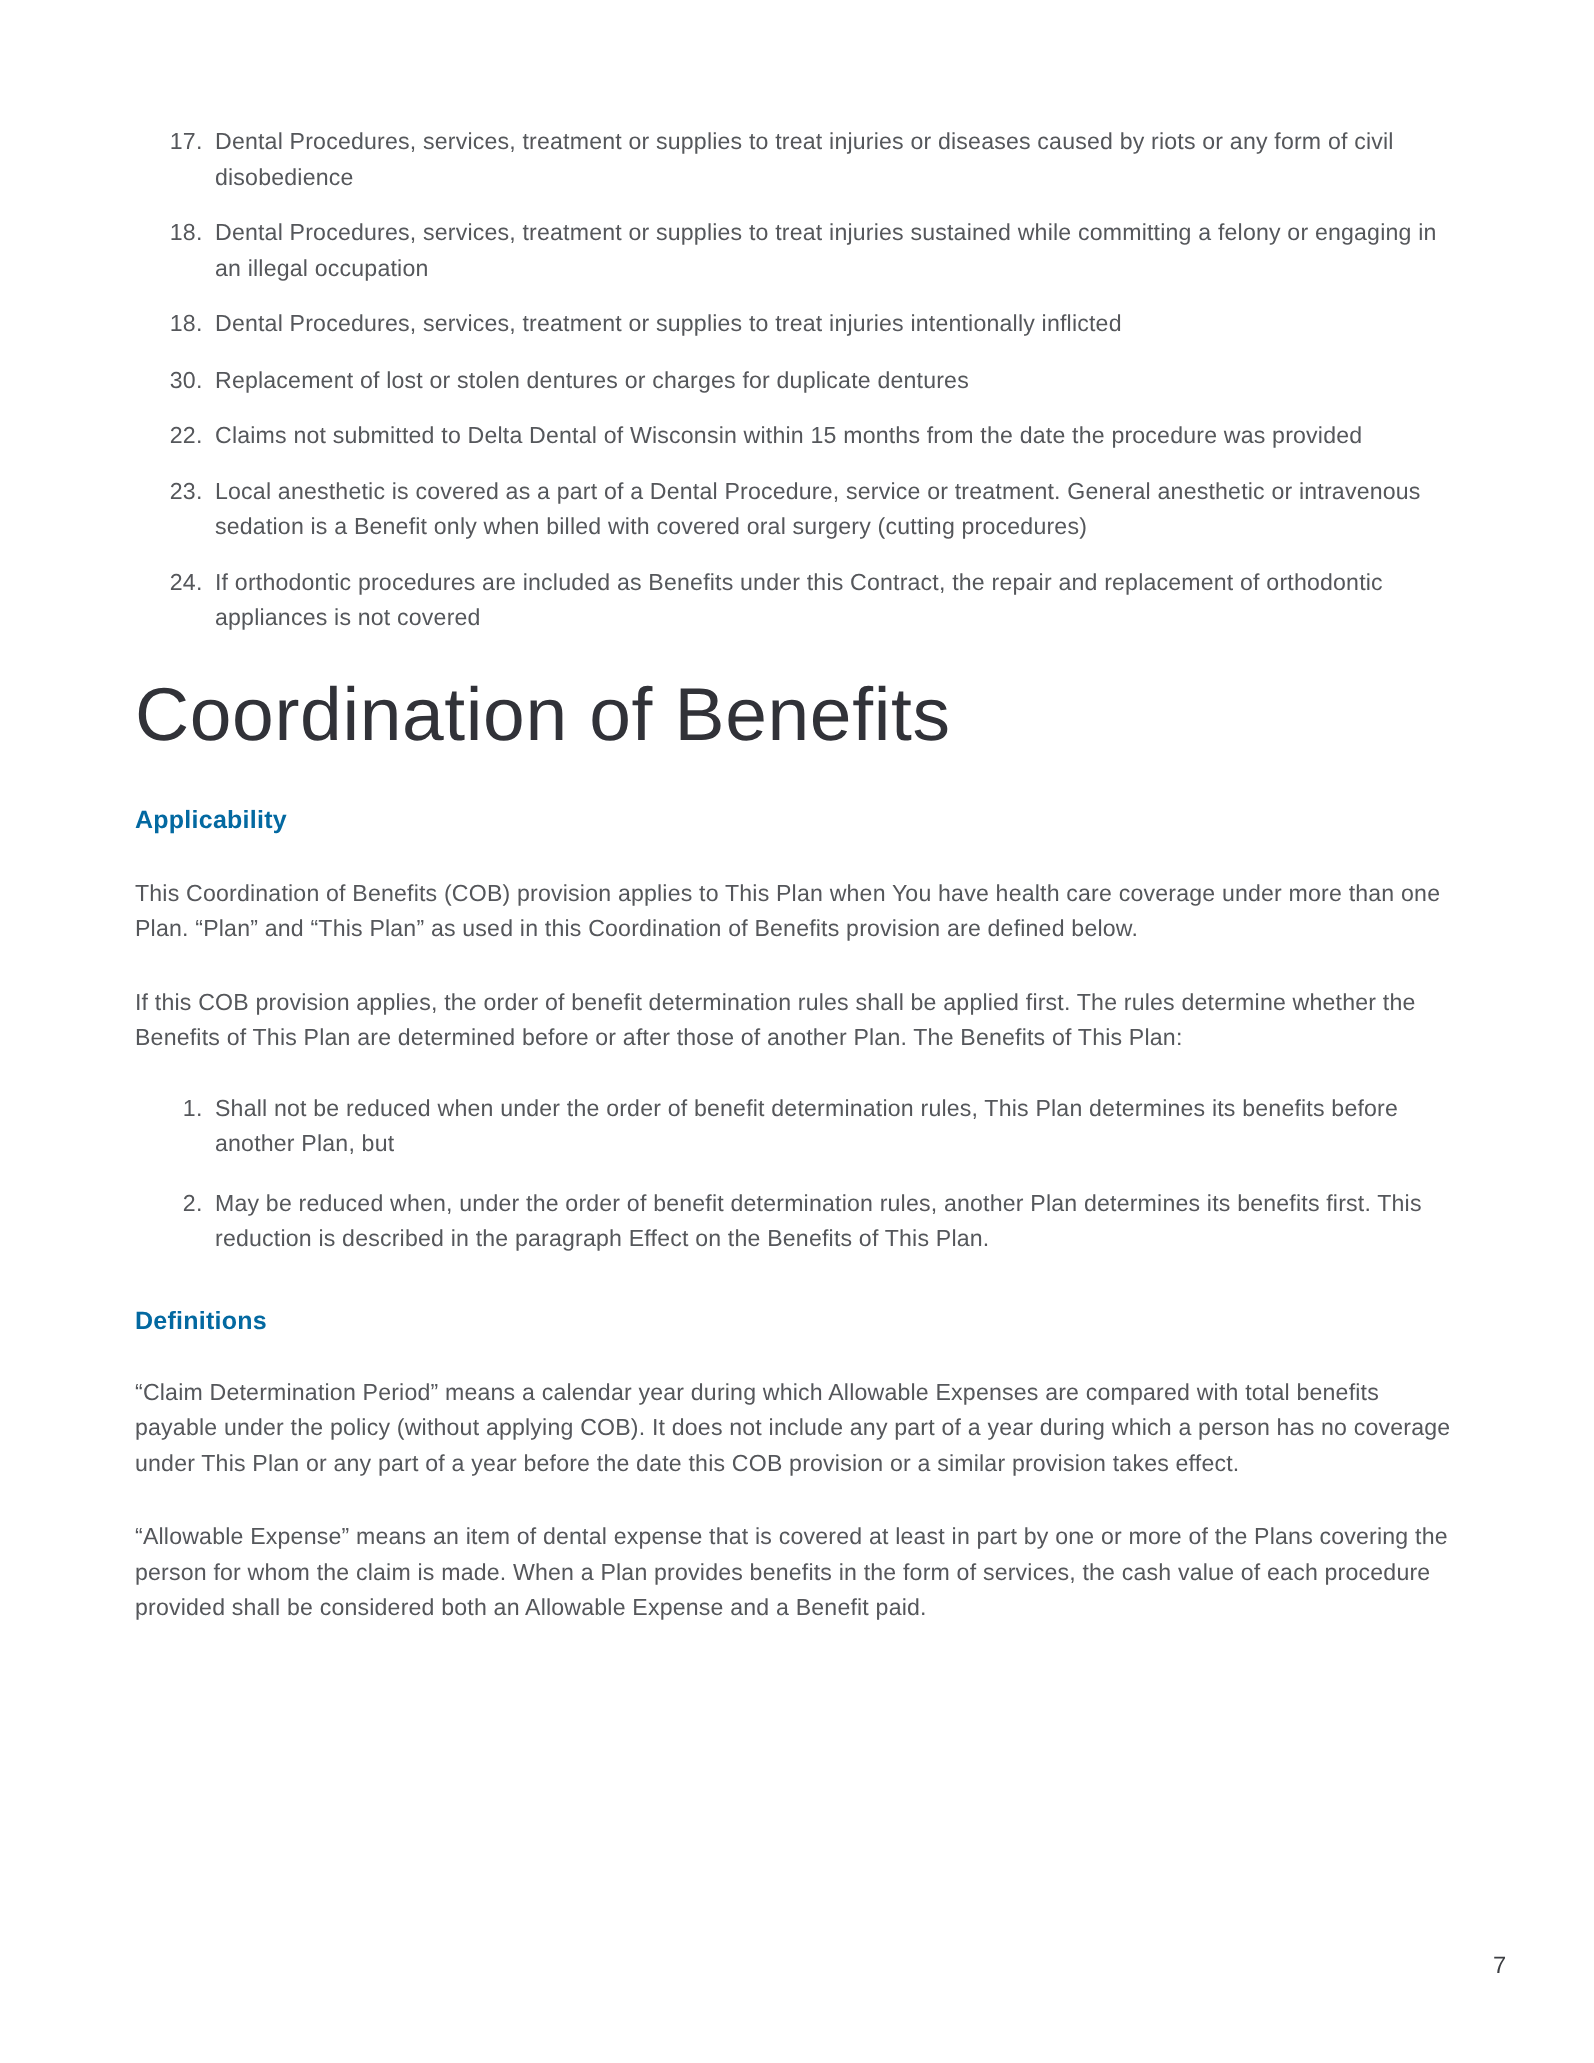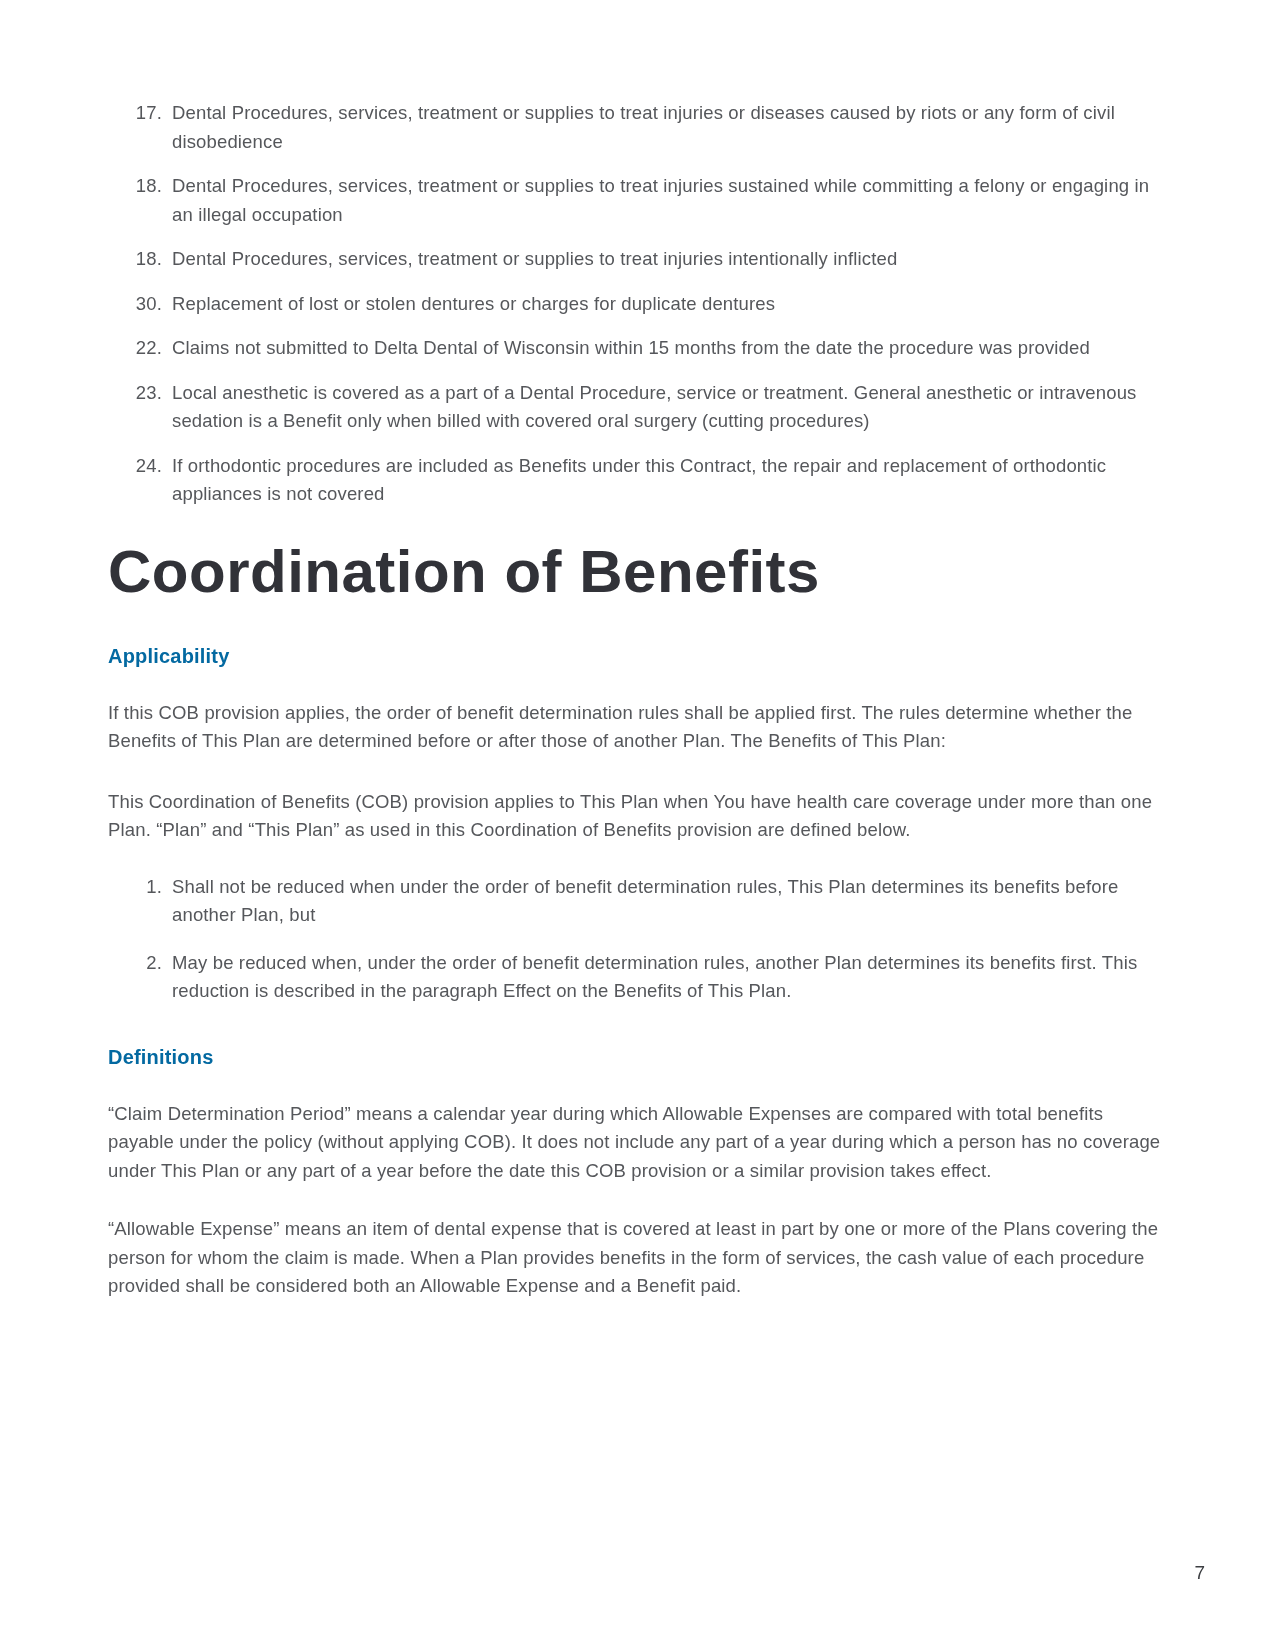--- a/index.html
+++ b/index.html
@@ -31,21 +31,21 @@
     padding-right: 10px;
     text-align: right;
   }
   .li-row .txt { flex: 1 1 auto; }
   .inner-list { margin-top: 28px; }
   .inner-list .li-row { margin-bottom: 19px; }
   h1.doc-title {
     margin: 30px 0 0 0;
     font-size: 60px;
     line-height: 66px;
-    font-weight: 700;
+    font-weight: 400;
     letter-spacing: 0.5px;
     color: #313238;
   }
   h2.sub-heading {
     margin: 38px 0 0 0;
     font-size: 20px;
     line-height: 26px;
     font-weight: 700;
     letter-spacing: 0.2px;
     color: #0369a1;
@@ -94,22 +94,22 @@
       <div class="li-row">
         <span class="num">24.</span>
         <span class="txt">If orthodontic procedures are included as Benefits under this Contract, the repair and replacement of orthodontic appliances is not covered</span>
       </div>
     </div>
 
     <h1 class="doc-title">Coordination of Benefits</h1>
 
     <h2 class="sub-heading">Applicability</h2>
 
+    <p class="body-text after-heading">This Coordination of Benefits (COB) provision applies to This Plan when You have health care coverage under more than one Plan. “Plan” and “This Plan” as used in this Coordination of Benefits provision are defined below.</p>
     <p class="body-text">If this COB provision applies, the order of benefit determination rules shall be applied first. The rules determine whether the Benefits of This Plan are determined before or after those of another Plan. The Benefits of This Plan:</p>
-    <p class="body-text after-heading">This Coordination of Benefits (COB) provision applies to This Plan when You have health care coverage under more than one Plan. “Plan” and “This Plan” as used in this Coordination of Benefits provision are defined below.</p>
 
     <div class="inner-list">
       <div class="li-row">
         <span class="num">1.</span>
         <span class="txt">Shall not be reduced when under the order of benefit determination rules, This Plan determines its benefits before another Plan, but</span>
       </div>
       <div class="li-row">
         <span class="num">2.</span>
         <span class="txt">May be reduced when, under the order of benefit determination rules, another Plan determines its benefits first. This reduction is described in the paragraph Effect on the Benefits of This Plan.</span>
       </div>

